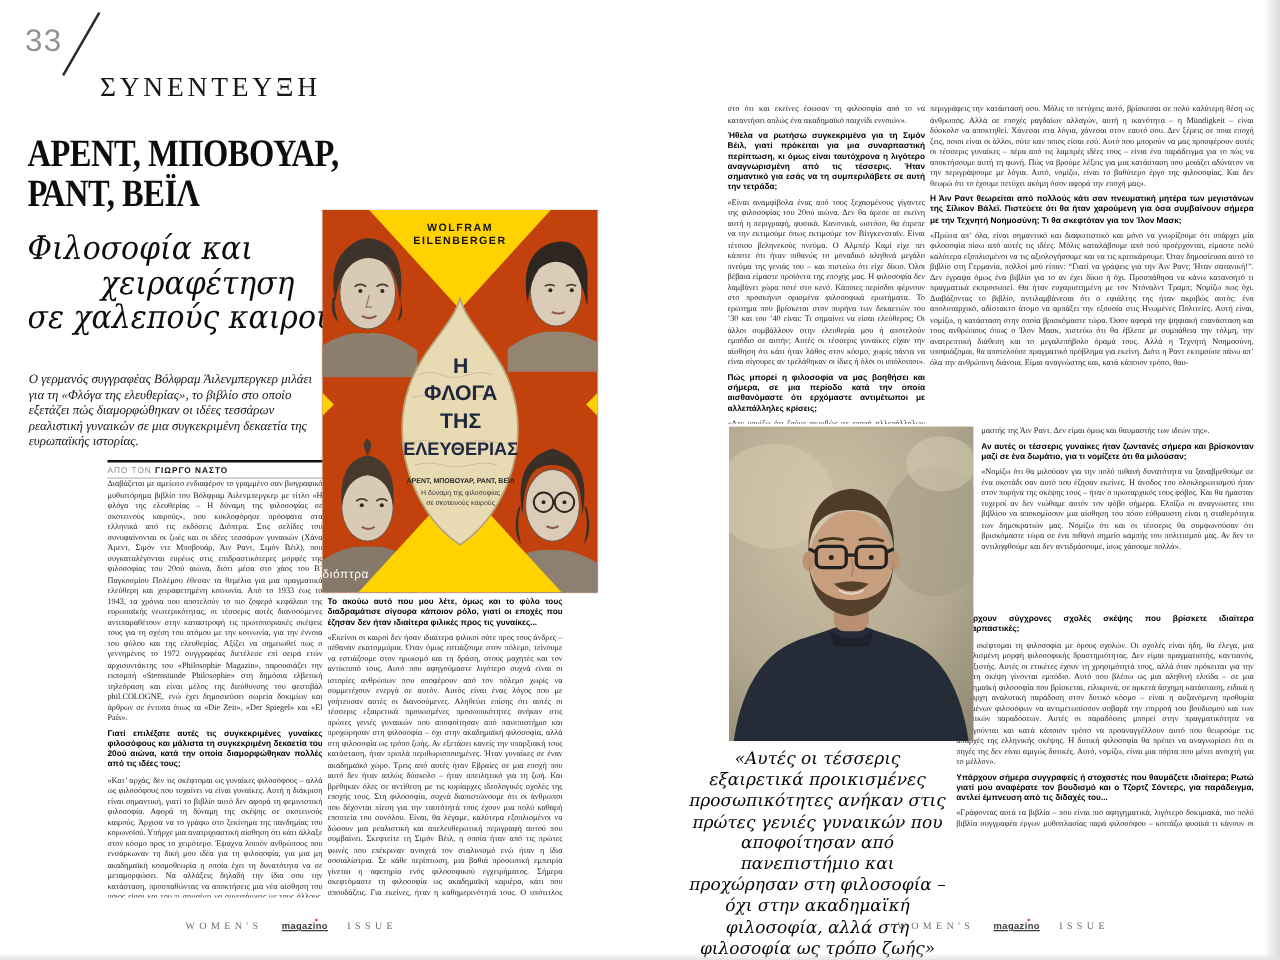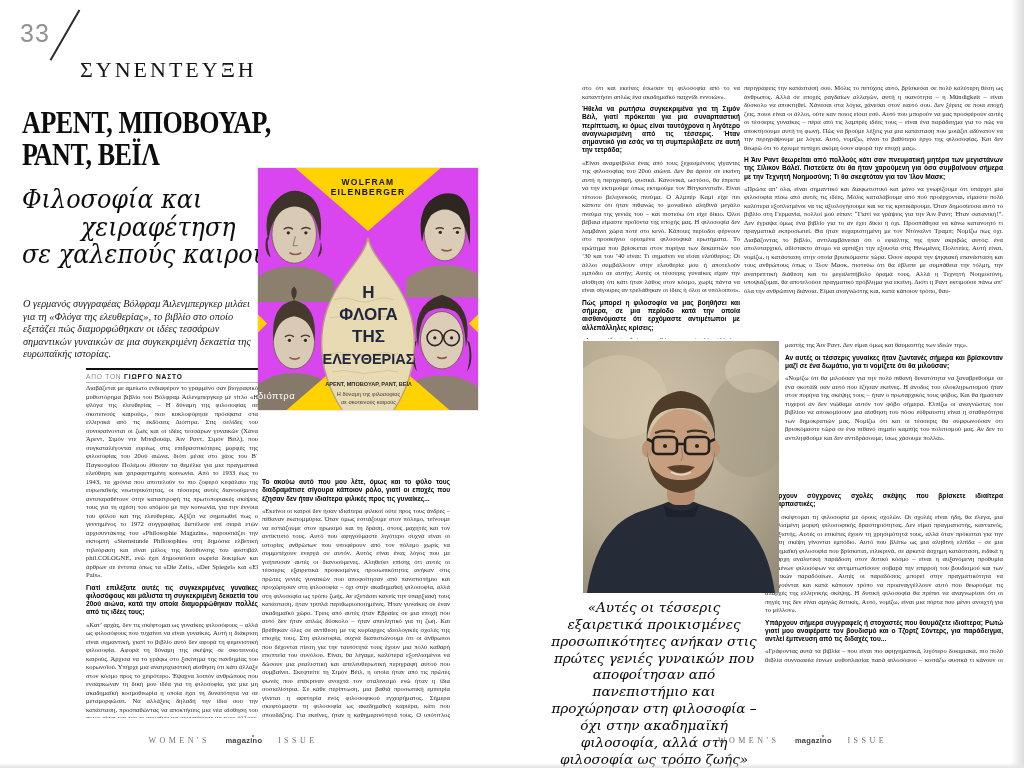--- a/index.html
+++ b/index.html
@@ -40,21 +40,21 @@
   .blk-body,.blk-answer{font-family:"Liberation Serif",serif;color:#1c1c1c;}
   .blk-question{font-family:"Liberation Sans",sans-serif;font-weight:bold;color:#000;line-height:8.3px;}
   #col1{left:86px;top:384px;width:172px;height:334px;}
   #col2{left:262px;top:478px;width:188px;height:241px;}
   #col3{left:582px;top:84px;width:158px;height:255px;}
   #col4{left:744px;top:84px;width:259px;height:255px;}
   #col5a{left:785px;top:341px;width:218px;height:149px;}
   #col5b{left:765px;top:492px;width:238px;height:170px;}
 
   
-  .cover{position:absolute;left:258px;top:168px;width:220px;height:242px;background:#d946ef;
+  .cover{position:absolute;left:258px;top:168px;width:220px;height:306px;background:#c2410c;
           overflow:hidden;box-shadow:0 0 0 1px rgba(0,0,0,.08);}
   .cover .tri-top{position:absolute;inset:0;background:#ffd200;
           clip-path:polygon(17% 0%,83% 0%,50% 26%);}
   .cover .tri-bottom{position:absolute;inset:0;background:#ffd200;
           clip-path:polygon(50% 71%,13% 100%,87% 100%);}
   .cover .author{position:absolute;left:0;top:9px;width:100%;text-align:center;
           font-family:"Liberation Sans",sans-serif;font-weight:bold;font-size:8.5px;line-height:1.18;
           letter-spacing:1.2px;color:#141414;}
   .cover .publisher{position:absolute;left:0;bottom:9px;width:100%;text-align:left;
           font-family:"Liberation Sans",sans-serif;font-size:9.5px;color:#fff;letter-spacing:.5px;}
@@ -69,21 +69,21 @@
   
   .pullquote{position:absolute;left:550px;top:599px;width:208px;height:138px;
           font-family:"DejaVu Serif",serif;font-style:italic;font-size:13.6px;line-height:1.24;
           text-align:center;color:#050505;}
 
   
   .footer{position:absolute;top:736px;font-family:"Liberation Serif",serif;font-size:8px;
           letter-spacing:3.5px;color:#6e6e6e;text-align:center;white-space:nowrap;}
   .footer-left{left:63px;width:340px;} .footer-right{left:660px;width:285px;}
   .footer .logo{font-family:"Liberation Sans",sans-serif;font-weight:bold;font-size:7.5px;
-          letter-spacing:.3px;color:#3e3e3e;position:relative;margin:0 10px;}
+          letter-spacing:.3px;color:#3e3e3e;position:relative;margin:0 10px;text-decoration:underline;}
   .footer .logo::after{content:"";position:absolute;right:8px;top:-1px;width:2px;height:2px;
           border-radius:50%;background:#e03a2f;}
 </style>
 </head>
 <body>
 
 <div class="spread">
 
   <div class="kicker">
     <span class="pageno">33</span>
@@ -93,21 +93,21 @@
 
   <h1 class="main-title" style="margin:0;">
     <span style="display:block;">ΑΡΕΝΤ, ΜΠΟΒΟΥΑΡ,</span>
     <span style="display:block;">ΡΑΝΤ, ΒΕΪΛ</span>
   </h1>
   <div class="script-sub">
     <span class="l1">Φιλοσοφία και</span>
     <span class="l2">χειραφέτηση</span>
     <span class="l3">σε χαλεπούς καιρούς</span>
   </div>
-  <p class="intro">Ο γερμανός συγγραφέας Βόλφραμ Άιλενμπεργκερ μιλάει για τη «Φλόγα της ελευθερίας», το βιβλίο στο οποίο εξετάζει πώς διαμορφώθηκαν οι ιδέες τεσσάρων σημαντικών γυναικών σε μια συγκεκριμένη δεκαετία της ευρωπαϊκής ιστορίας.</p>
+  <p class="intro">Ο γερμανός συγγραφέας Βόλφραμ Άιλενμπεργκερ μιλάει για τη «Φλόγα της ελευθερίας», το βιβλίο στο οποίο εξετάζει πώς διαμορφώθηκαν οι ιδέες τεσσάρων ρεαλιστική γυναικών σε μια συγκεκριμένη δεκαετία της ευρωπαϊκής ιστορίας.</p>
   <div class="byline">
     <span>ΑΠΟ ΤΟΝ </span><b>ΓΙΩΡΓΟ ΝΑΣΤΟ</b>
   </div>
 
   <div id="col1" class="colblock">
       <p class="blk blk-body">Διαβάζεται με αμείωτο ενδιαφέρον το γραμμένο σαν βιογραφικό μυθιστόρημα βιβλίο του Βόλφραμ Άιλενμπεργκερ με τίτλο «Η φλόγα της ελευθερίας – Η δύναμη της φιλοσοφίας σε σκοτεινούς καιρούς», που κυκλοφόρησε πρόσφατα στα ελληνικά από τις εκδόσεις Διόπτρα. Στις σελίδες του συνυφαίνονται οι ζωές και οι ιδέες τεσσάρων γυναικών (Χάνα Άρεντ, Σιμόν ντε Μποβουάρ, Άιν Ραντ, Σιμόν Βέιλ), που συγκαταλέγονται ευρέως στις επιδραστικότερες μορφές της φιλοσοφίας του 20ού αιώνα, διότι μέσα στο χάος του Β΄ Παγκοσμίου Πολέμου έθεσαν τα θεμέλια για μια πραγματικά ελεύθερη και χειραφετημένη κοινωνία. Από το 1933 έως το 1943, τα χρόνια που αποτελούν το πιο ζοφερό κεφάλαιο της ευρωπαϊκής νεωτερικότητας, οι τέσσερις αυτές διανοούμενες αντιπαραθέτουν στην καταστροφή τις πρωτοποριακές σκέψεις τους για τη σχέση του ατόμου με την κοινωνία, για την έννοια του φύλου και της ελευθερίας. Αξίζει να σημειωθεί πως ο γεννημένος το 1972 συγγραφέας διετέλεσε επί σειρά ετών αρχισυντάκτης του «Philosophie Magazin», παρουσιάζει την εκπομπή «Sternstunde Philosophie» στη δημόσια ελβετική τηλεόραση και είναι μέλος της διεύθυνσης του φεστιβάλ phil.COLOGNE, ενώ έχει δημοσιεύσει σωρεία δοκιμίων και άρθρων σε έντυπα όπως τα «Die Zeit», «Der Spiegel» και «El País».</p>
       <p class="blk blk-question">Γιατί επιλέξατε αυτές τις συγκεκριμένες γυναίκες φιλοσόφους και μάλιστα τη συγκεκριμένη δεκαετία του 20ού αιώνα, κατά την οποία διαμορφώθηκαν πολλές από τις ιδέες τους;</p>
       <p class="blk blk-answer">«Κατ’ αρχάς, δεν τις σκέφτομαι ως γυναίκες φιλοσόφους – αλλά ως φιλοσόφους που τυχαίνει να είναι γυναίκες. Αυτή η διάκριση είναι σημαντική, γιατί το βιβλίο αυτό δεν αφορά τη φεμινιστική φιλοσοφία. Αφορά τη δύναμη της σκέψης σε σκοτεινούς καιρούς. Άρχισα να το γράφω στο ξεκίνημα της πανδημίας του κορωνοϊού. Υπήρχε μια ανατριχιαστική αίσθηση ότι κάτι άλλαξε στον κόσμο προς το χειρότερο. Έψαχνα λοιπόν ανθρώπους που ενσάρκωναν τη δική μου ιδέα για τη φιλοσοφία, για μια μη ακαδημαϊκή κοσμοθεωρία η οποία έχει τη δυνατότητα να σε μεταμορφώσει. Να αλλάξεις δηλαδή την ίδια σου την κατάσταση, προσπαθώντας να αποκτήσεις μια νέα αίσθηση του ποιος είσαι και του τι σημαίνει να συνυπάρχεις με τους άλλους, αντιμετωπίζοντας ταυτόχρονα τα υπαρξιακά προβλήματα της εποχής σου. Και αν είσαι πολύ καλός – όπως ήταν αυτές οι τέσσερις γυναίκες –, τότε δίνεις τη δυνατότητα σε έναν ολόκληρο πολιτισμό να μεταποιηθεί προς την ελευθερία. Δεν υπάρχουν πολλοί άνθρωποι που ανταποκρίνονται σε αυτό το προφίλ. Στη σκοτεινότερη περίοδο της σύγχρονης ευρωπαϊκής ιστορίας, αυτές οι τέσσερις γυναίκες ήταν σαν διαμάντια: όσο μεγαλύτερη πίεση δέχονταν τόσο πιο έντονα έλαμπαν. Είμαι πεπεισμένος ότι ο κόσμος στον οποίο ζούμε σήμερα θα έμοιαζε πολύ διαφορετικός χωρίς αυτές».</p>
     </div>
   <div id="col2" class="colblock">

